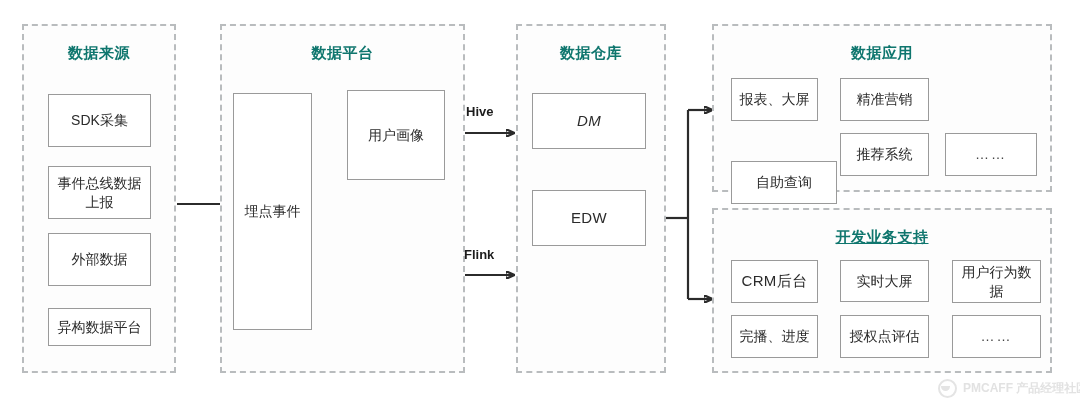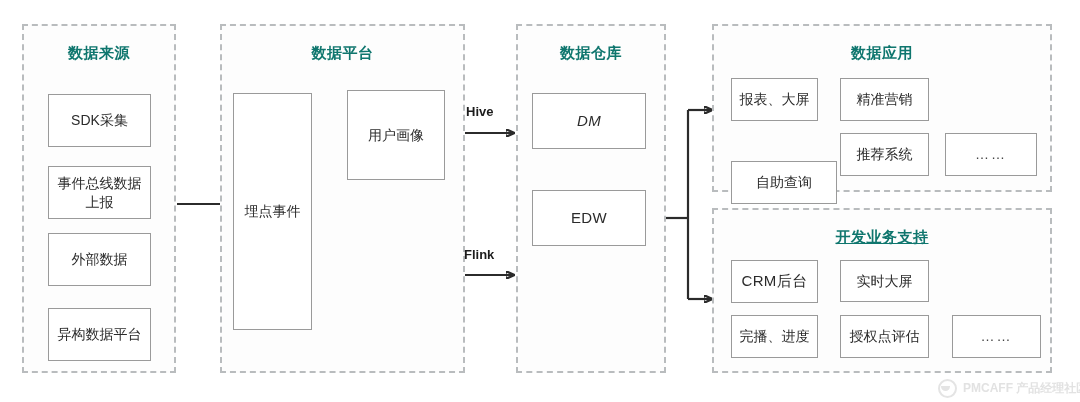--- a/index.html
+++ b/index.html
@@ -142,21 +142,21 @@
 
     <line x1="688" y1="299" x2="712" y2="299" marker-end="url(#arrow)"></line>
   </svg>
 
   <div class="panel" style="left:22px; top:24px; width:154px; height:349px;">
     <div class="panel-title" style="top:18px;">数据来源</div>
   </div>
   <div class="node" style="left:48px; top:94px; width:103px; height:53px;">SDK采集</div>
   <div class="node" style="left:48px; top:233px; width:103px; height:53px;">外部数据</div>
   <div class="node" style="left:48px; top:166px; width:103px; height:53px;">事件总线数据上报</div>
-  <div class="node" style="left:48px; top:308px; width:103px; height:53px;">异构数据平台</div>
+  <div class="node" style="left:48px; top:308px; width:103px; height:38px;">异构数据平台</div>
 
   <div class="panel" style="left:220px; top:24px; width:245px; height:349px;">
     <div class="panel-title" style="top:18px;">数据平台</div>
   </div>
   <div class="node" style="left:233px; top:93px; width:79px; height:237px;">埋点事件</div>
   <div class="node" style="left:347px; top:90px; width:98px; height:90px;">用户画像</div>
 
   <div class="edge-label" style="left:466px; top:104px;">Hive</div>
   <div class="edge-label" style="left:464px; top:247px;">Flink</div>
 
@@ -173,20 +173,21 @@
   <div class="node" style="left:840px; top:78px; width:89px; height:43px;">精准营销</div>
   <div class="node" style="left:731px; top:133px; width:106px; height:43px;margin-top:28px;">自助查询</div>
   <div class="node" style="left:840px; top:133px; width:89px; height:43px;">推荐系统</div>
   <div class="node dots" style="left:945px; top:133px; width:92px; height:43px;">……</div>
 
   <div class="panel" style="left:712px; top:208px; width:340px; height:165px;">
     <div class="panel-title" style="top:18px;text-decoration:underline;">开发业务支持</div>
   </div>
   <div class="node latin" style="left:731px; top:260px; width:87px; height:43px;">CRM后台</div>
   <div class="node" style="left:840px; top:260px; width:89px; height:42px;">实时大屏</div>
+  <div class="node" style="left:952px; top:260px; width:89px; height:43px;">用户行为数据</div>
   <div class="node" style="left:731px; top:315px; width:87px; height:43px;">完播、进度</div>
   <div class="node" style="left:840px; top:315px; width:89px; height:43px;">授权点评估</div>
   <div class="node dots" style="left:952px; top:315px; width:89px; height:43px;">……</div>
 
   <div class="watermark" style="left:938px; top:379px;">
     <span class="mark-logo"></span>
     <span>PMCAFF 产品经理社区</span>
   </div>
 
 </div>

